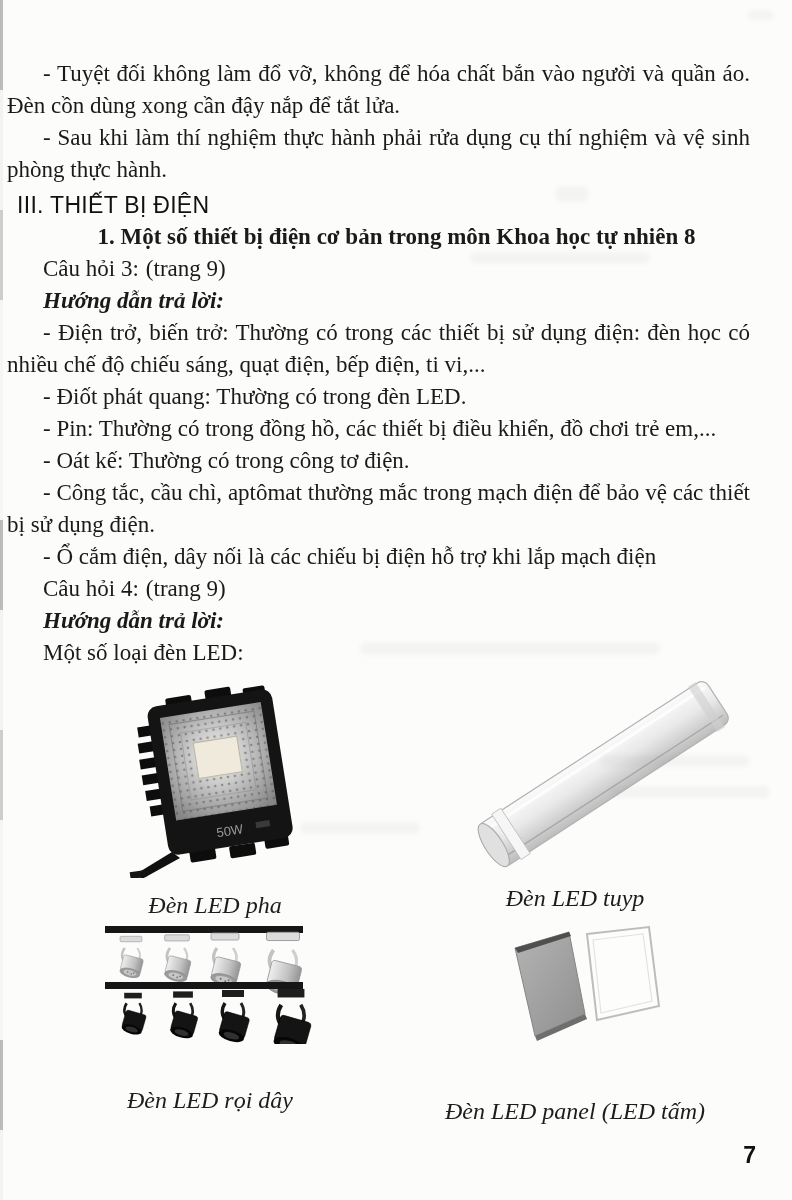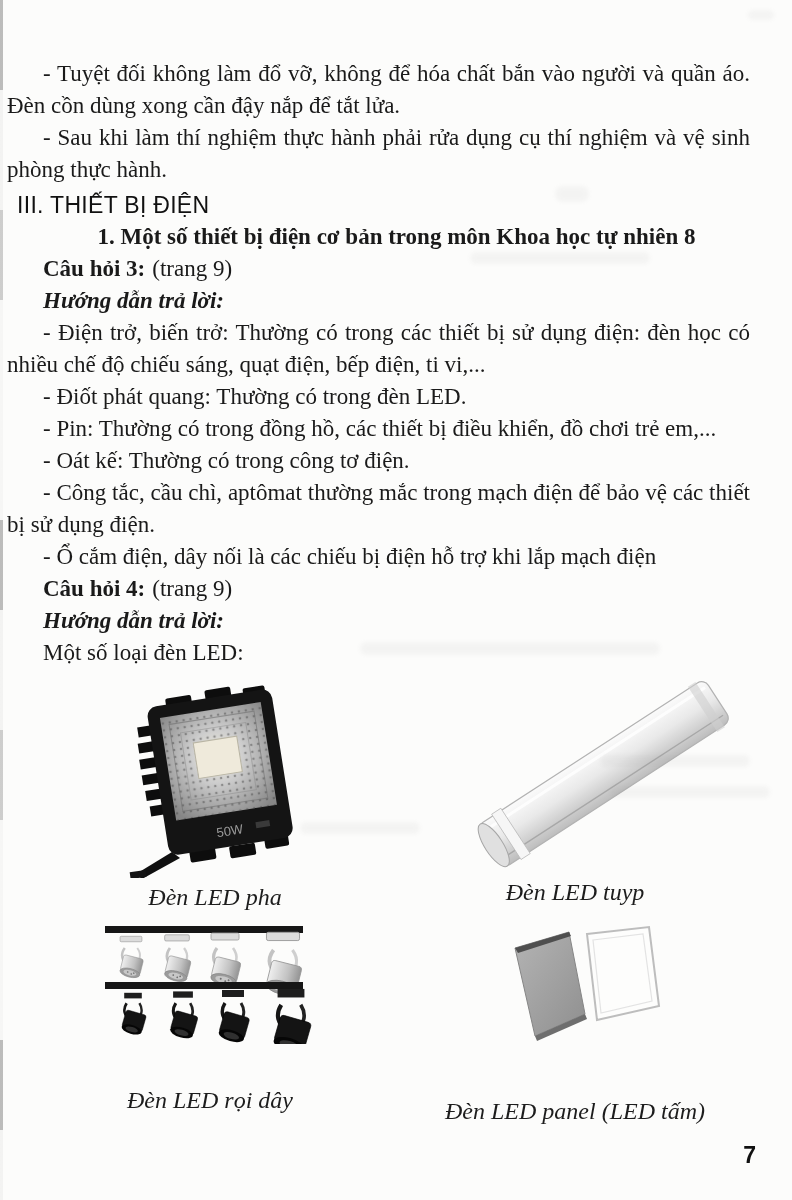--- a/index.html
+++ b/index.html
@@ -14,31 +14,31 @@
   }
   .page { position: absolute; inset: 0; padding: 58px 42px 0 7px; }
   .body-text { font-size: 23px; line-height: 32px; text-align: justify; margin: 0; }
   .indent { text-indent: 36px; }
   .section-heading {
     font-family: "Liberation Sans", "DejaVu Sans", sans-serif;
     font-weight: normal; font-size: 23px; line-height: 32px;
     margin: 3px 0 0 10px; letter-spacing: .3px; color: #111;
   }
   .sub-heading { font-size: 23px; line-height: 32px; font-weight: bold; margin: 0; text-indent: 36px; text-align: center; }
-  .q-label { font-weight: bold; }
+  .q-label { font-weight: normal; }
   .q-ref { margin-left: 7px; }
   .guide { font-weight: bold; font-style: italic; }
   .figure { position: absolute; margin: 0; text-align: center; }
   .figure svg { display: block; margin: 0 auto; }
   .figcaption { font-style: italic; font-size: 24px; line-height: 30px; color: #1d1d1d; }
   #fig-tube svg { margin: 0 0 0 65px; }
   #fig-track .figcaption { margin-top: 41px; }
   #fig-panel .figcaption { margin-top: 34px; }
-  #fig-flood .figcaption { margin-top: 4px; }
-  #fig-tube .figcaption { }
+  #fig-flood .figcaption { margin-top: 12px; }
+  #fig-tube .figcaption { margin-top: 6px; }
   .page-number {
     position: absolute; right: 36px; top: 1142px;
     font-family: "Liberation Sans", "DejaVu Sans", sans-serif;
     font-weight: bold; font-size: 23px; color: #111;
   }
   .edge-shadow {
     position: absolute; left: 0; top: 0; width: 3px; height: 1200px;
     background: repeating-linear-gradient(to bottom,
       rgba(20,20,20,.55) 0 90px, rgba(20,20,20,.08) 90px 210px,
       rgba(20,20,20,.4) 210px 300px, rgba(20,20,20,.05) 300px 520px);

